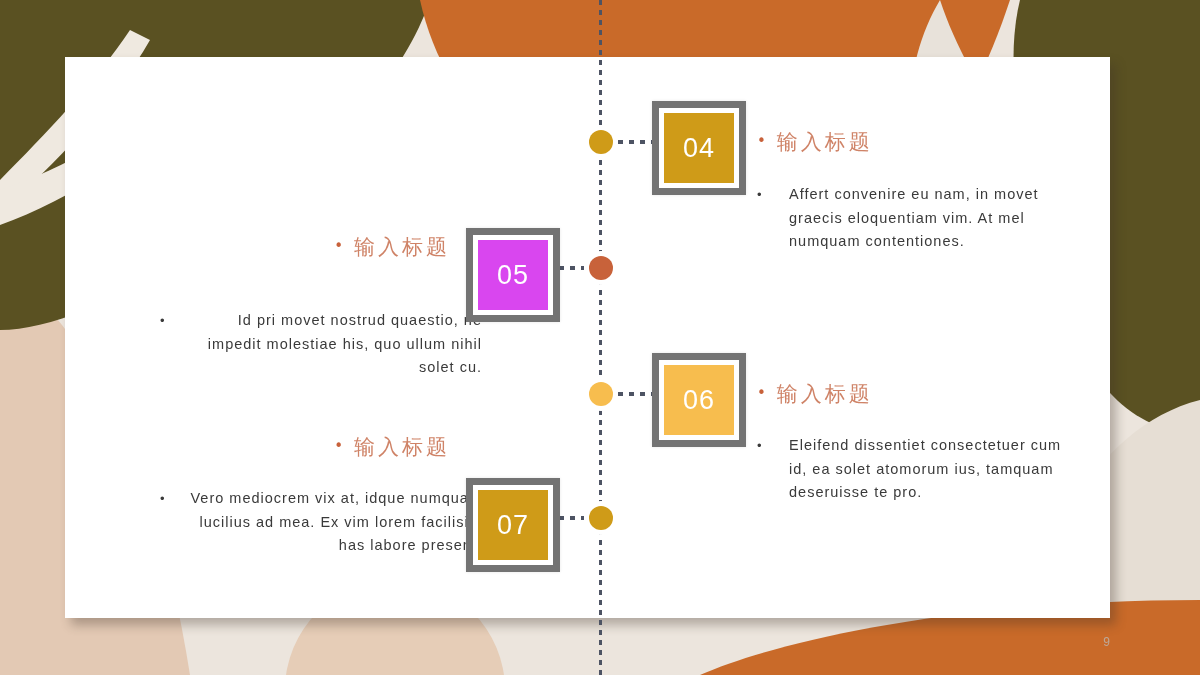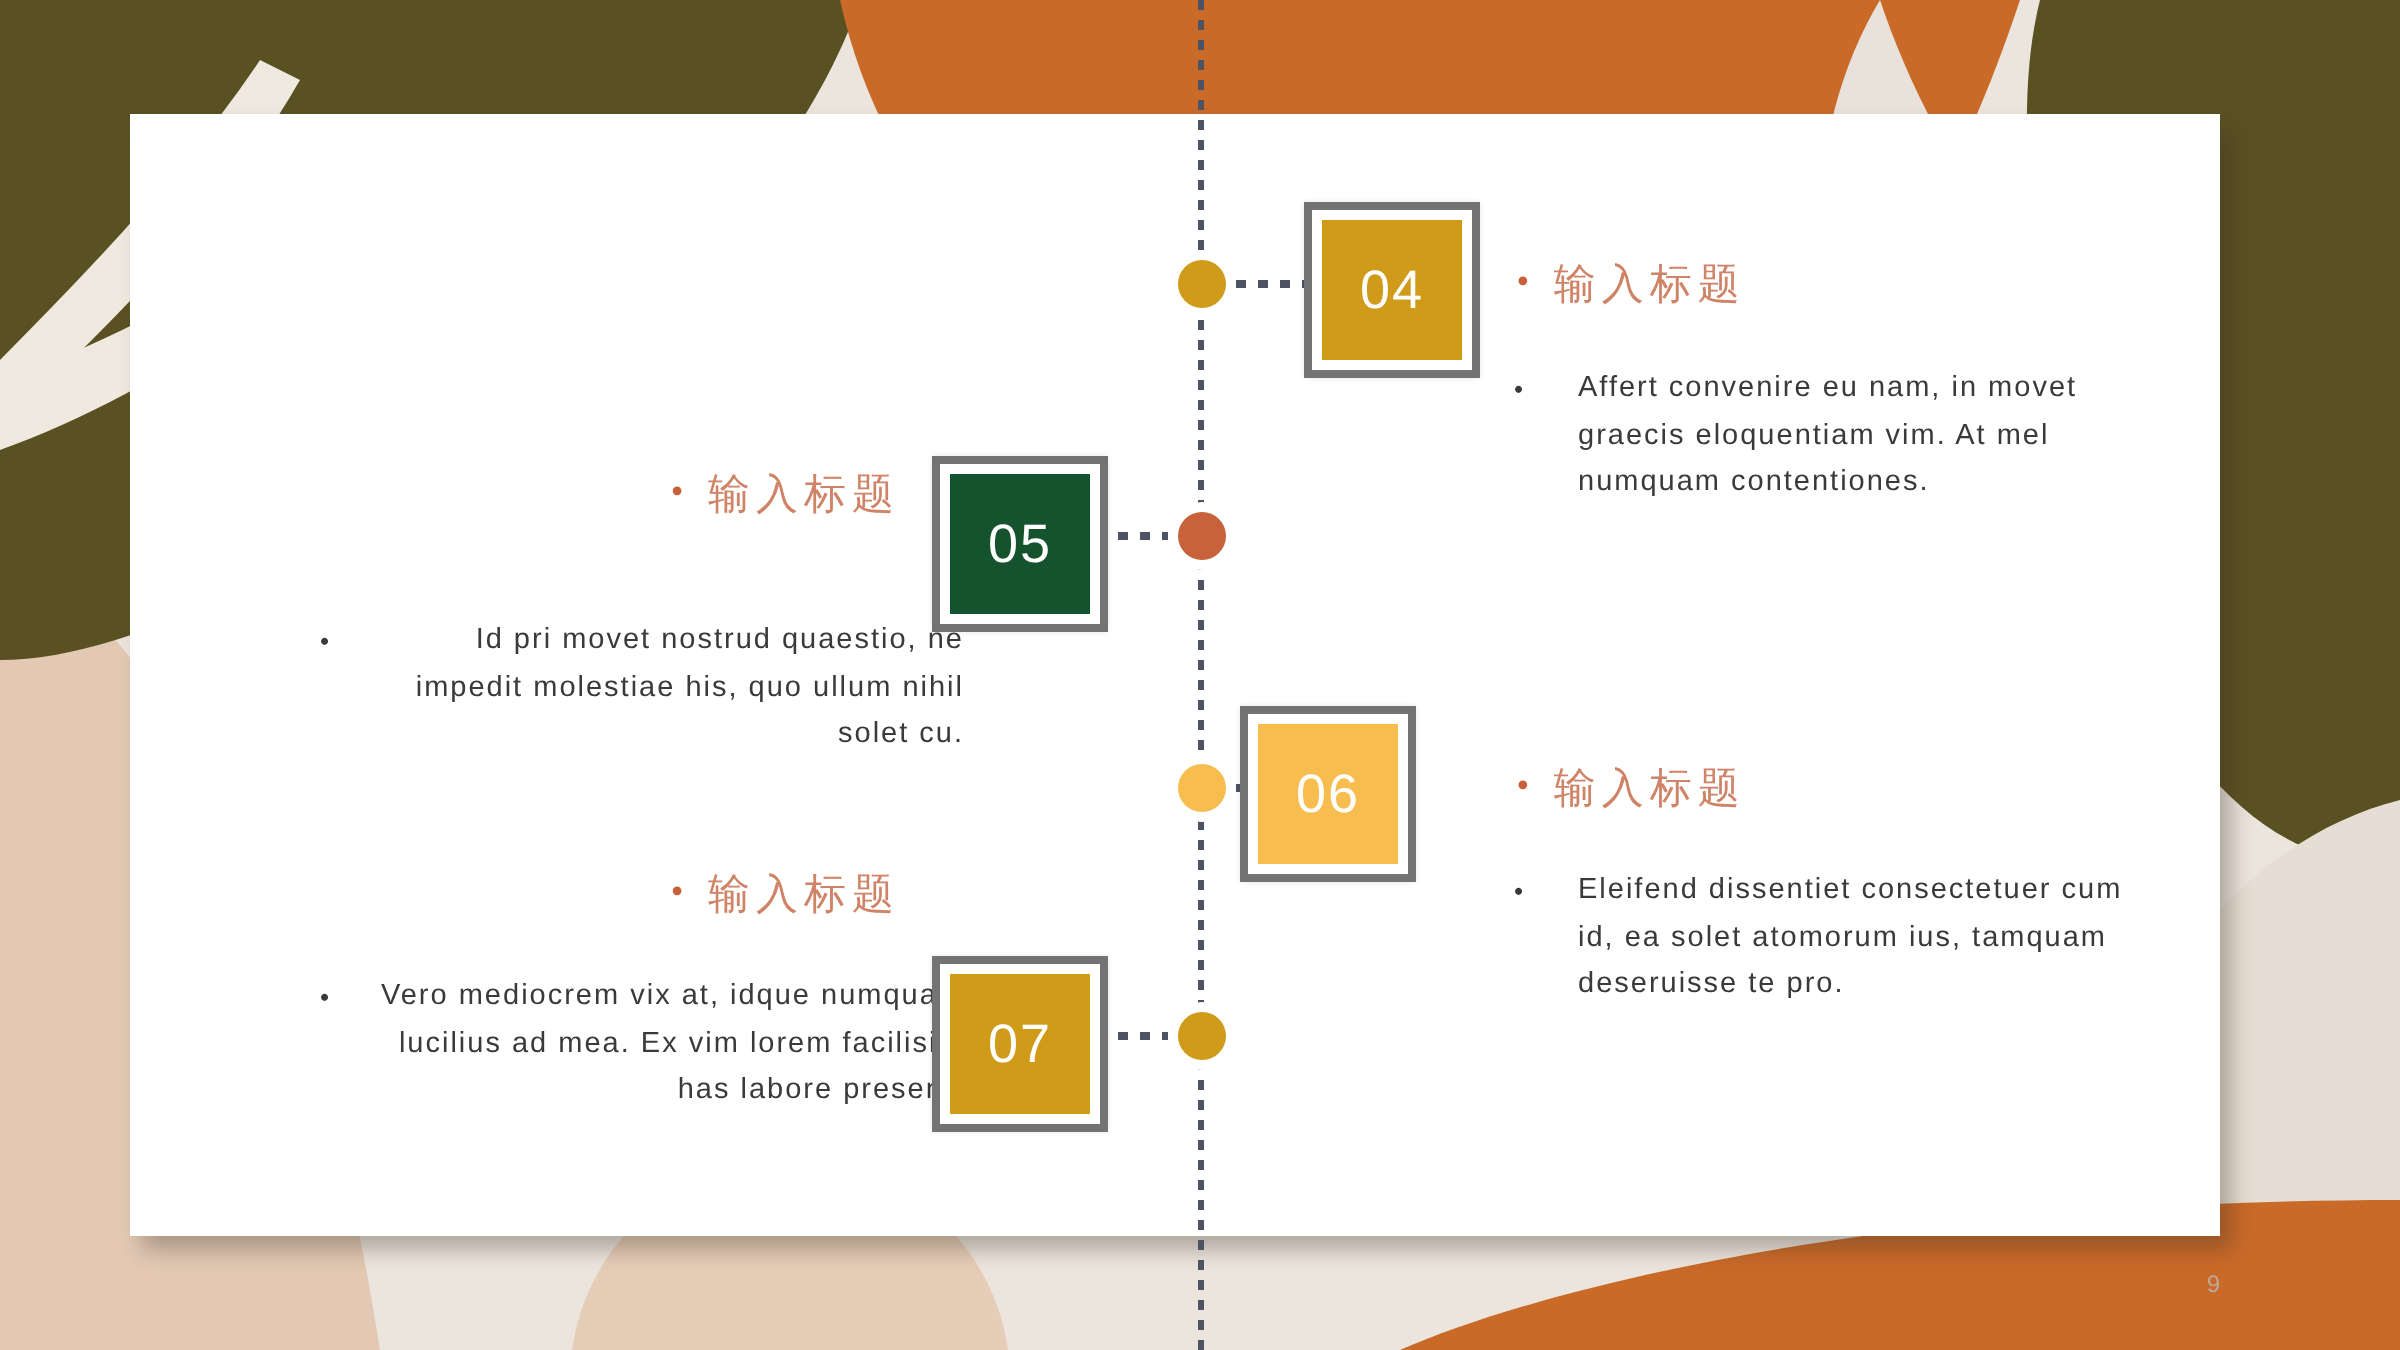--- a/index.html
+++ b/index.html
@@ -81,21 +81,21 @@
     background-size: 11px 4px;
     z-index: 3;
   }
 
   
   .numbox {
     position: absolute;
     width: 80px;
     height: 80px;
     background: #ffffff;
-    border: 4px solid #737373;
+    border: 7px solid #737373;
     box-shadow: 0 0 3px rgba(0,0,0,0.10);
     display: flex;
     align-items: center;
     justify-content: center;
     z-index: 4;
     box-sizing: content-box;
   }
   .numbox .inner {
     width: 70px;
     height: 70px;
@@ -211,37 +211,37 @@
       <span class="txt">Affert convenire eu nam, in movet graecis eloquentiam vim. At mel numquam contentiones.</span>
     </div>
   </div>
 
   <div class="row">
     <div class="node" style="left:584px; top:251px;">
       <div class="dot" style="background:#c8623a;"></div>
     </div>
     <div class="connector" style="left:548px; top:266px; width:36px;"></div>
     <div class="numbox" style="left:466px; top:228px;">
-      <div class="inner" style="background:#14532d;">05</div>
+      <div class="inner" style="background:#d946ef;">05</div>
     </div>
     <div class="heading right-align" style="left:150px; top:233px; width:300px;">
       <span class="bullet">•</span><span>输入标题</span>
     </div>
     <div class="body-text left-side" style="left:160px; top:309px; width:292px; padding-left:30px;">
       <span class="bullet">•</span>
       <span class="txt">Id pri movet nostrud quaestio, ne impedit molestiae his, quo ullum nihil solet cu.</span>
     </div>
   </div>
 
   <div class="row">
     <div class="node" style="left:584px; top:377px;">
       <div class="dot" style="background:#f7bd4e;"></div>
     </div>
     <div class="connector" style="left:618px; top:392px; width:34px;"></div>
-    <div class="numbox" style="left:620px; top:353px;">
+    <div class="numbox" style="left:652px; top:353px;">
       <div class="inner" style="background:#f7bd4e;">06</div>
     </div>
     <div class="heading" style="left:757px; top:380px;">
       <span class="bullet">•</span><span>输入标题</span>
     </div>
     <div class="body-text right-side" style="left:757px; top:434px; width:290px; padding-left:32px;">
       <span class="bullet">•</span>
       <span class="txt">Eleifend dissentiet consectetuer cum id, ea solet atomorum ius, tamquam deseruisse te pro.</span>
     </div>
   </div>

